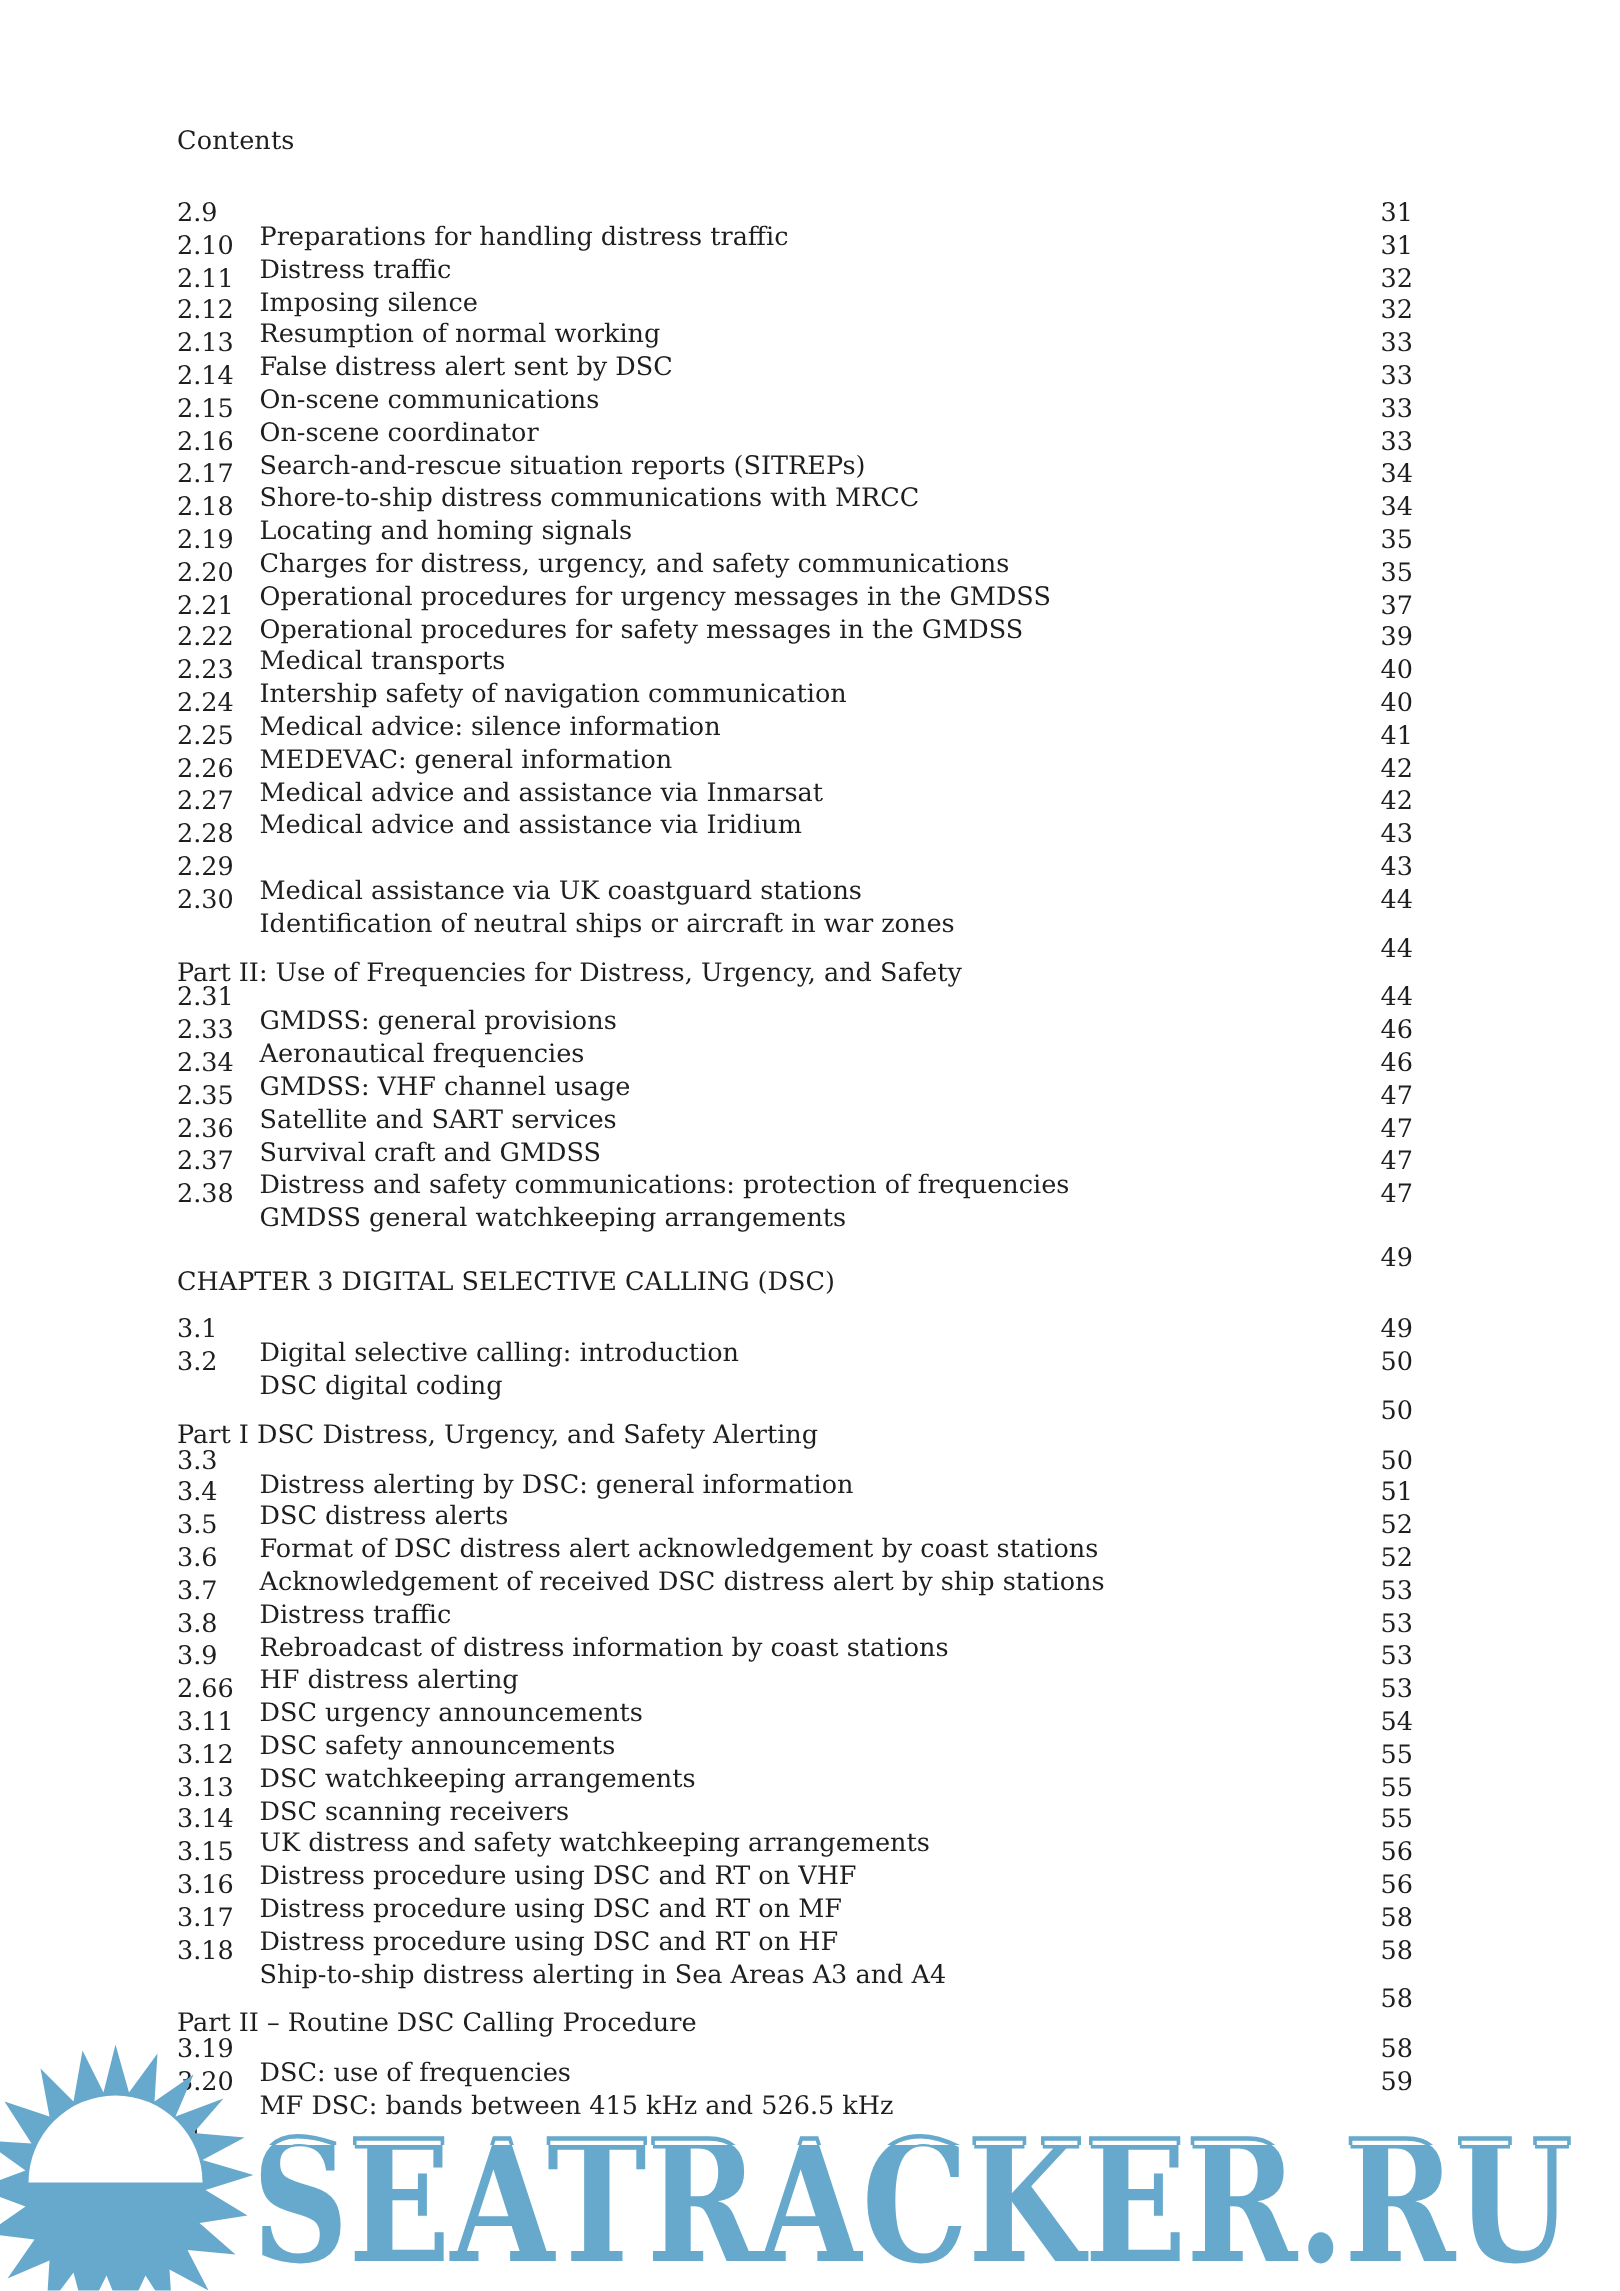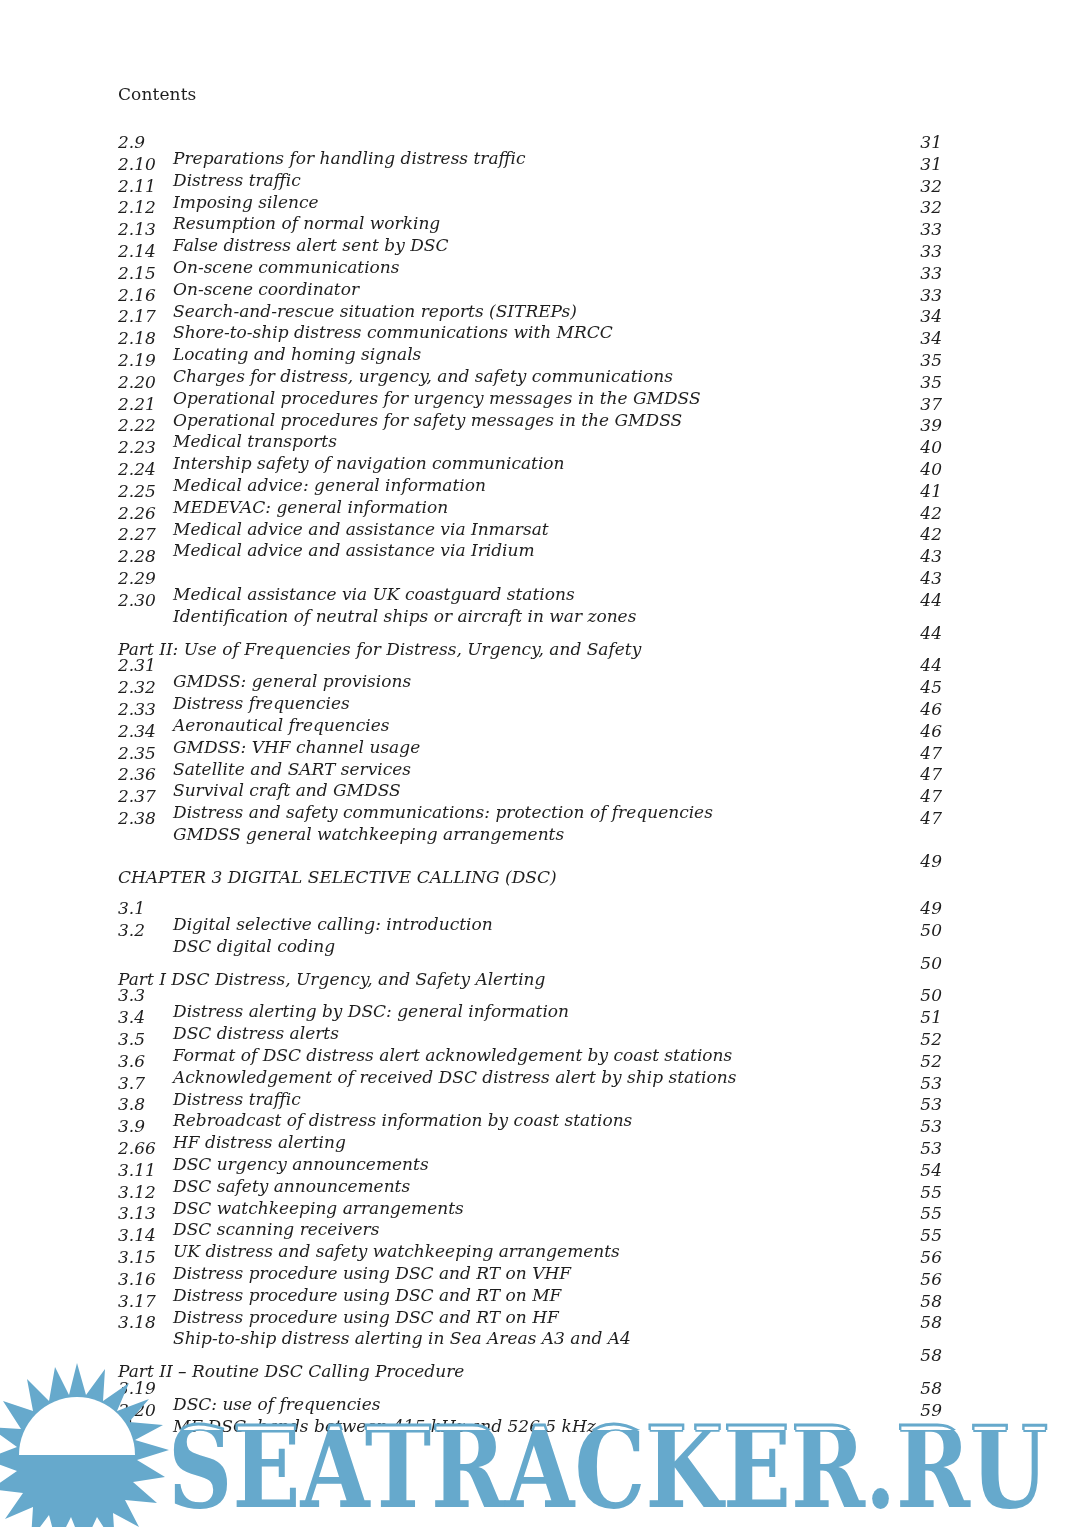--- a/index.html
+++ b/index.html
@@ -1,25 +1,25 @@
 <!DOCTYPE html>
 <html><head>
   <meta charset="utf-8">
   <style>
     html, body { margin: 0; padding: 0; background: #ffffff; }
     body { width: 1080px; height: 1527px; position: relative; overflow: hidden;
       font-family: "DejaVu Serif", "Liberation Serif", serif; color: #1e1e1e; }
     .page { position: absolute; left: 0; top: 0; width: 996px; height: 1527px; }
     .running-head { position: absolute; left: 118px; top: 84px; font-size: 17px; letter-spacing: 0.1px; }
     .toc { position: absolute; left: 118px; top: 132px; width: 824px; }
-    .row { position: relative; height: 21.8px; line-height: 21.8px; font-size: 17px; white-space: nowrap; font-style: italic; }
+    .row { position: relative; height: 21.8px; line-height: 21.8px; font-size: 17px; white-space: nowrap; }
     .row .num { position: absolute; left: 0; top: 0; }
     .row .title { position: absolute; left: 55px; top: 16px; }
     .row .pg { position: absolute; right: 0; top: 0; text-align: right; }
-    .row.part { margin-top: 11px; margin-bottom: 11px; font-style: italic; }
+    .row.part { margin-top: 11px; margin-bottom: 11px; }
     .row.part .title { left: 0; }
     .row.chapter { margin-top: 21.5px; margin-bottom: 25px; }
     .row.chapter .title { left: 0; }
     .folio { position: absolute; left: 118px; top: 1410px; font-size: 17px; }
     .watermark { position: absolute; left: 0; top: 1355px; width: 1080px; height: 172px; pointer-events: none; }
   </style>
 </head>
 <body>
 
 <div class="page">
@@ -96,21 +96,21 @@
         <span class="title">Medical transports</span>
         <span class="pg">39</span>
       </div>
       <div class="row">
         <span class="num">2.23</span>
         <span class="title">Intership safety of navigation communication</span>
         <span class="pg">40</span>
       </div>
       <div class="row">
         <span class="num">2.24</span>
-        <span class="title">Medical advice: general information</span>
+        <span class="title">Medical advice: silence information</span>
         <span class="pg">40</span>
       </div>
       <div class="row">
         <span class="num">2.25</span>
         <span class="title">MEDEVAC: general information</span>
         <span class="pg">41</span>
       </div>
       <div class="row">
         <span class="num">2.26</span>
         <span class="title">Medical advice and assistance via Inmarsat</span>
@@ -136,25 +136,20 @@
         <span class="pg">44</span>
       </div>
       <div class="row part">
         <span class="title">Part II: Use of Frequencies for Distress, Urgency, and Safety</span>
         <span class="pg">44</span>
       </div>
       <div class="row">
         <span class="num">2.31</span>
         <span class="title">GMDSS: general provisions</span>
         <span class="pg">44</span>
-      </div>
-      <div class="row">
-        <span class="num">2.32</span>
-        <span class="title">Distress frequencies</span>
-        <span class="pg">45</span>
       </div>
       <div class="row">
         <span class="num">2.33</span>
         <span class="title">Aeronautical frequencies</span>
         <span class="pg">46</span>
       </div>
       <div class="row">
         <span class="num">2.34</span>
         <span class="title">GMDSS: VHF channel usage</span>
         <span class="pg">46</span>

